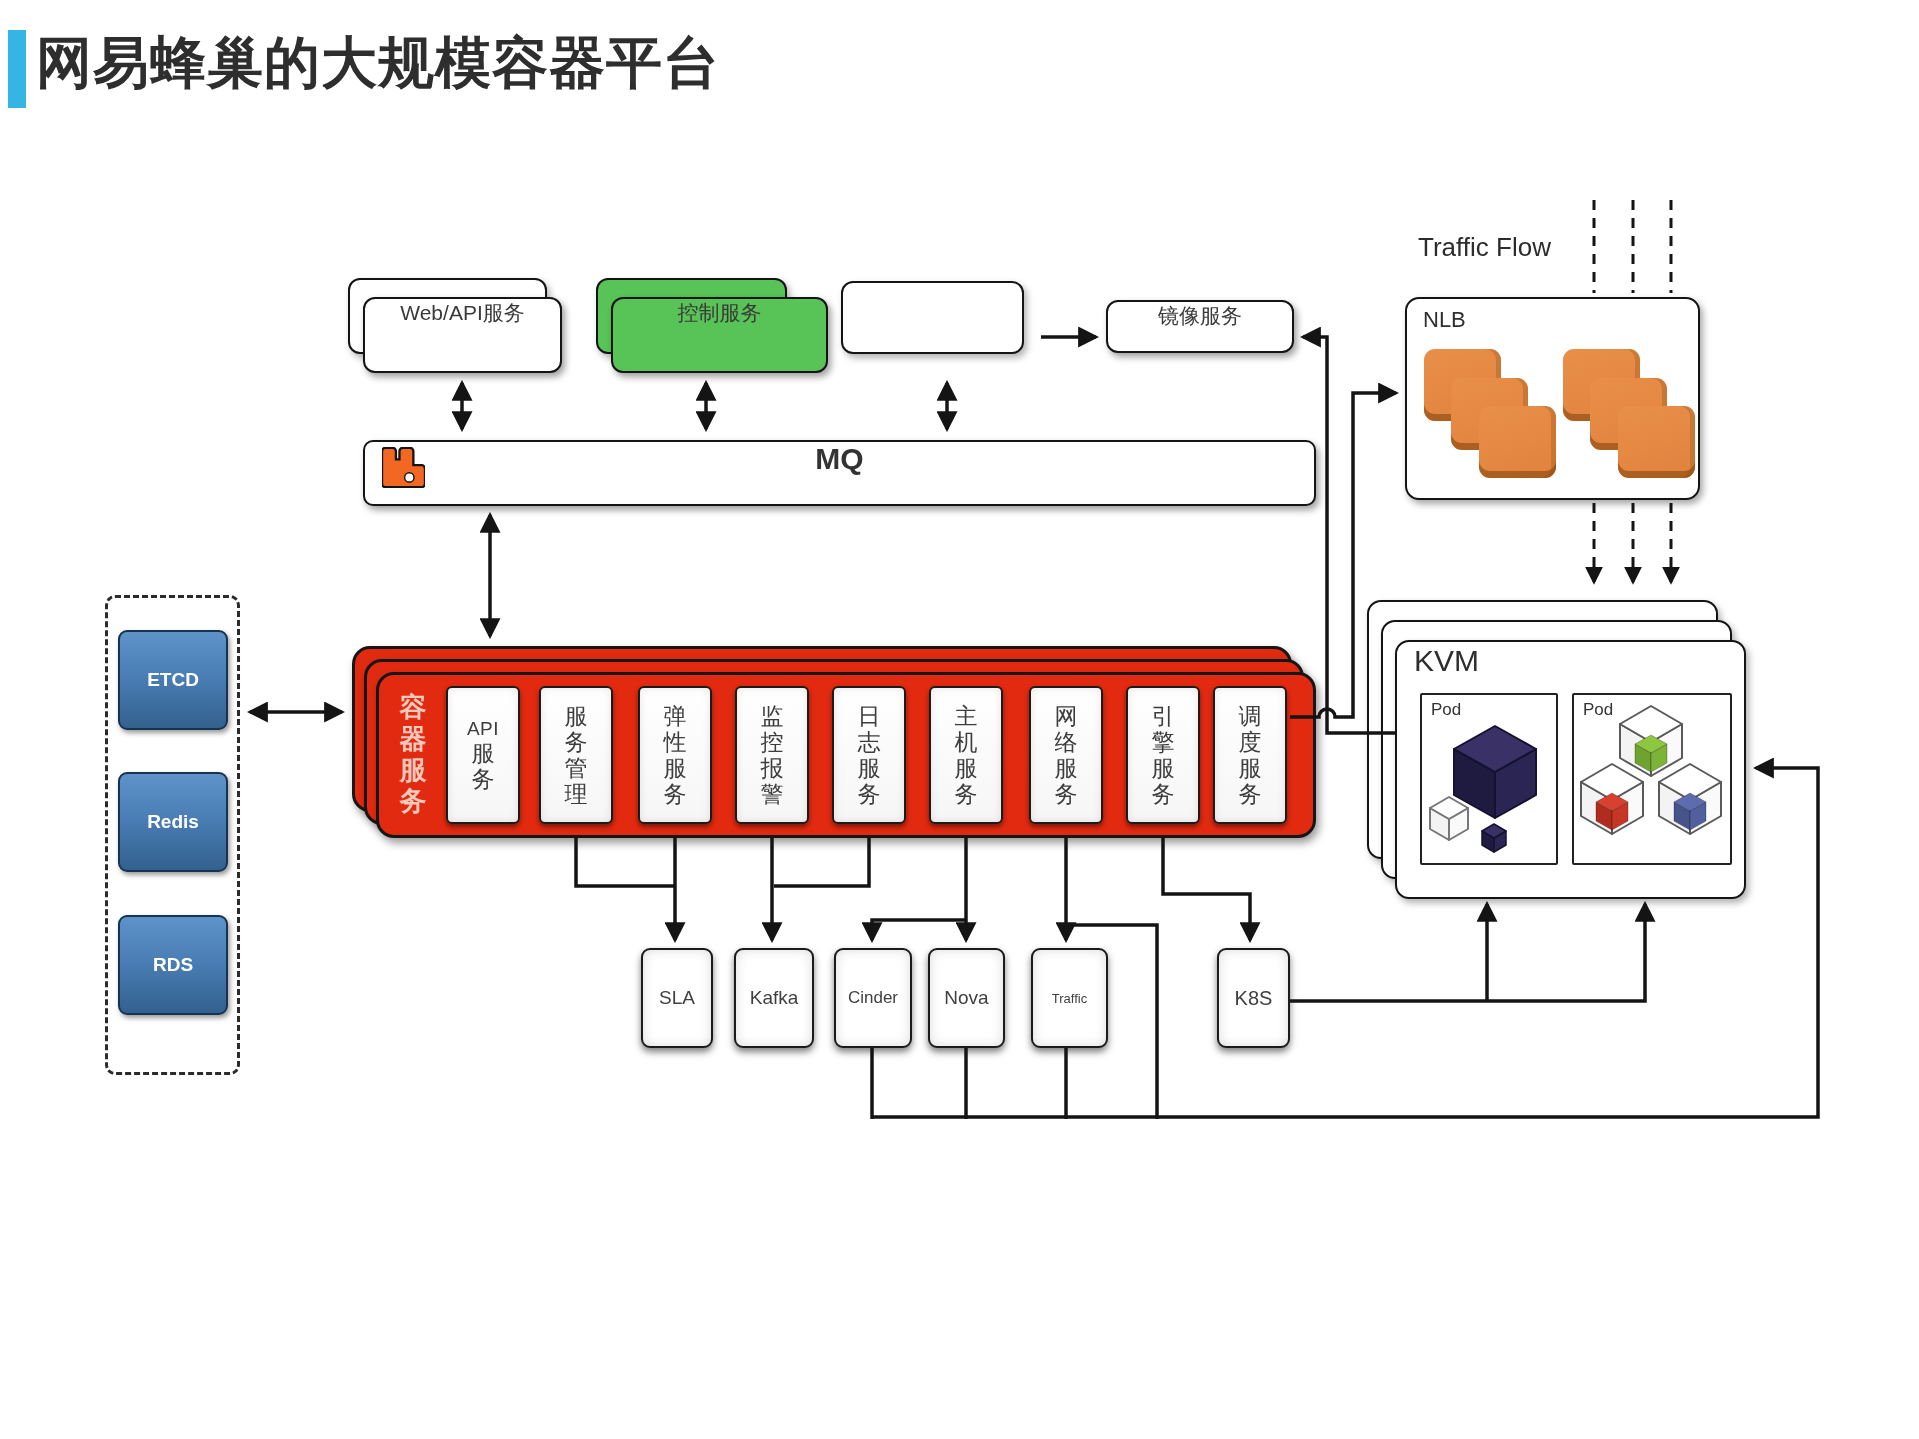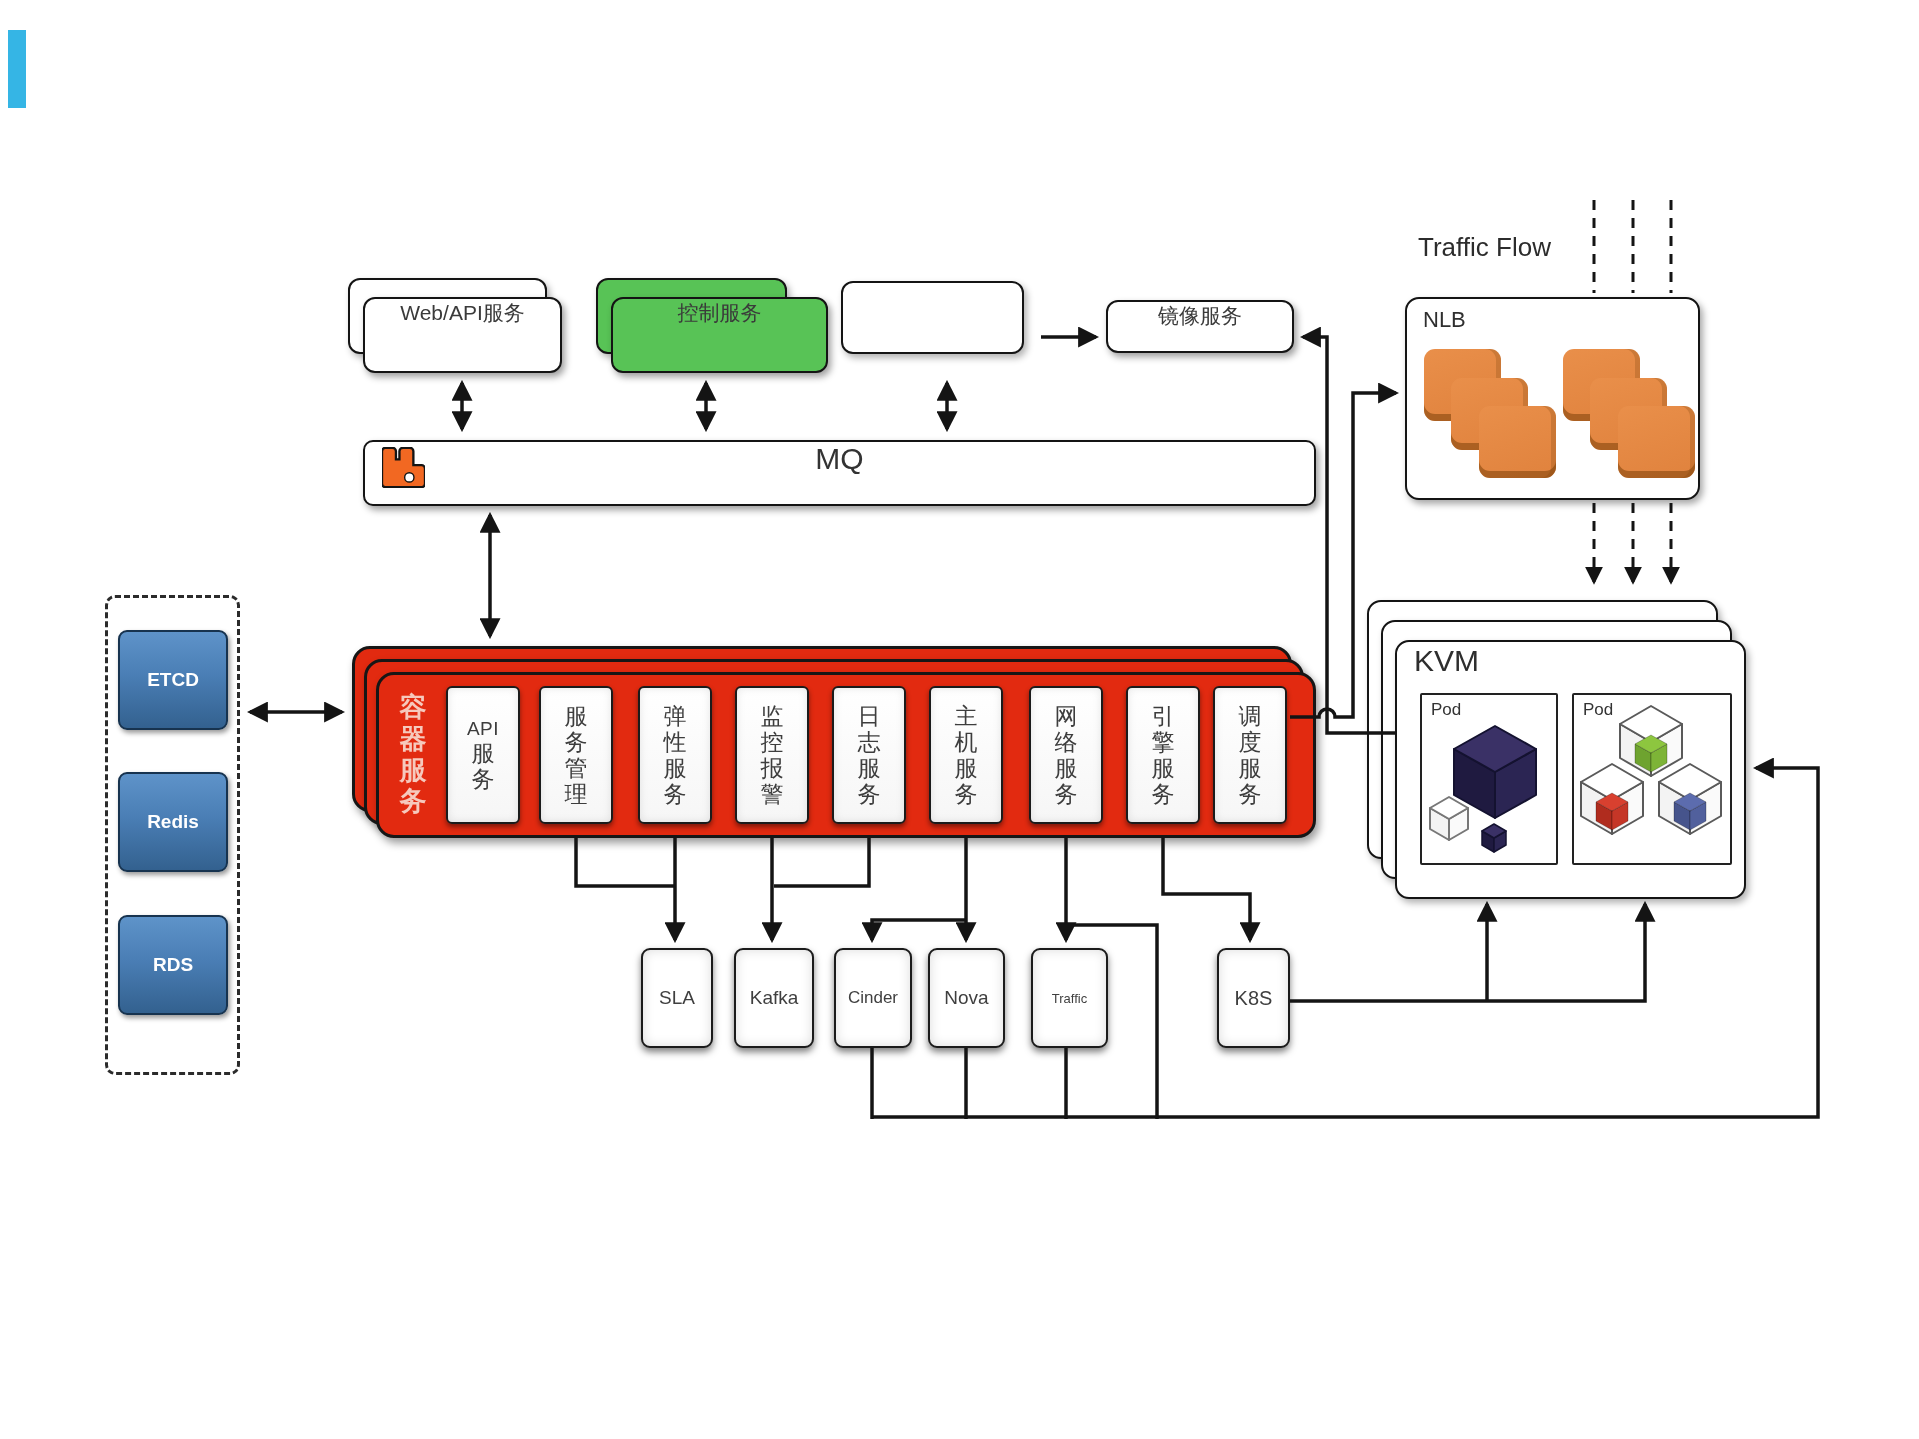--- a/index.html
+++ b/index.html
@@ -13,21 +13,21 @@
   
   .bx{position:absolute;box-sizing:border-box;border:2.5px solid #141414;border-radius:12px;background:#fff;
       box-shadow:3px 4px 7px rgba(0,0,0,.38);display:flex;justify-content:center;color:#3a3a3a}
   .bxback{position:absolute;box-sizing:border-box;border:2.5px solid #141414;border-radius:12px;background:#fff;
       box-shadow:3px 4px 7px rgba(0,0,0,.30)}
   .green{background:var(--green)}
   .toplbl{font-size:21px;font-weight:500;color:#3a3a3a}
 
   
   .mqbar{border-radius:10px}
-  .mqtext{font-size:30px;color:#333;font-weight:400}
+  .mqtext{font-size:30px;color:#333;font-weight:700}
   .rabbit{position:absolute;left:382px;top:447px;width:43px;height:41px}
 
   
   .redlayer{position:absolute;box-sizing:border-box;border:3px solid #161616;border-radius:18px;background:var(--red);
             box-shadow:3px 5px 8px rgba(0,0,0,.4)}
   .svc{position:absolute;top:686px;width:74px;height:138px;box-sizing:border-box;border:2.5px solid #1b1b1b;border-radius:6px;
        background:linear-gradient(180deg,#ffffff 0%,#f6f6f6 100%);
        box-shadow:0 3px 5px rgba(0,0,0,.45), inset 0 0 9px rgba(0,0,0,.10);
        display:flex;align-items:center;justify-content:center}
   .vtext{display:flex;flex-direction:column;align-items:center;justify-content:center;line-height:1.13;
@@ -65,20 +65,21 @@
   .podlbl{position:absolute;left:9px;top:5px;font-size:17px;color:#333}
 
   svg.wires{position:absolute;left:0;top:0;pointer-events:none}
 </style>
 </head>
 <body>
 
 <div class="stage">
 
   <div class="accent"></div>
+  <div class="title">网易蜂巢的大规模容器平台</div>
 
   <div class="bxback" style="left:348px;top:278px;width:199px;height:76px"></div>
   <div class="bx" style="left:363px;top:297px;width:199px;height:76px">
     <span class="toplbl">Web/API服务</span>
   </div>
 
   <div class="bxback green" style="left:596px;top:278px;width:191px;height:76px"></div>
   <div class="bx green" style="left:611px;top:297px;width:217px;height:76px">
     <span class="toplbl">控制服务</span>
   </div>

